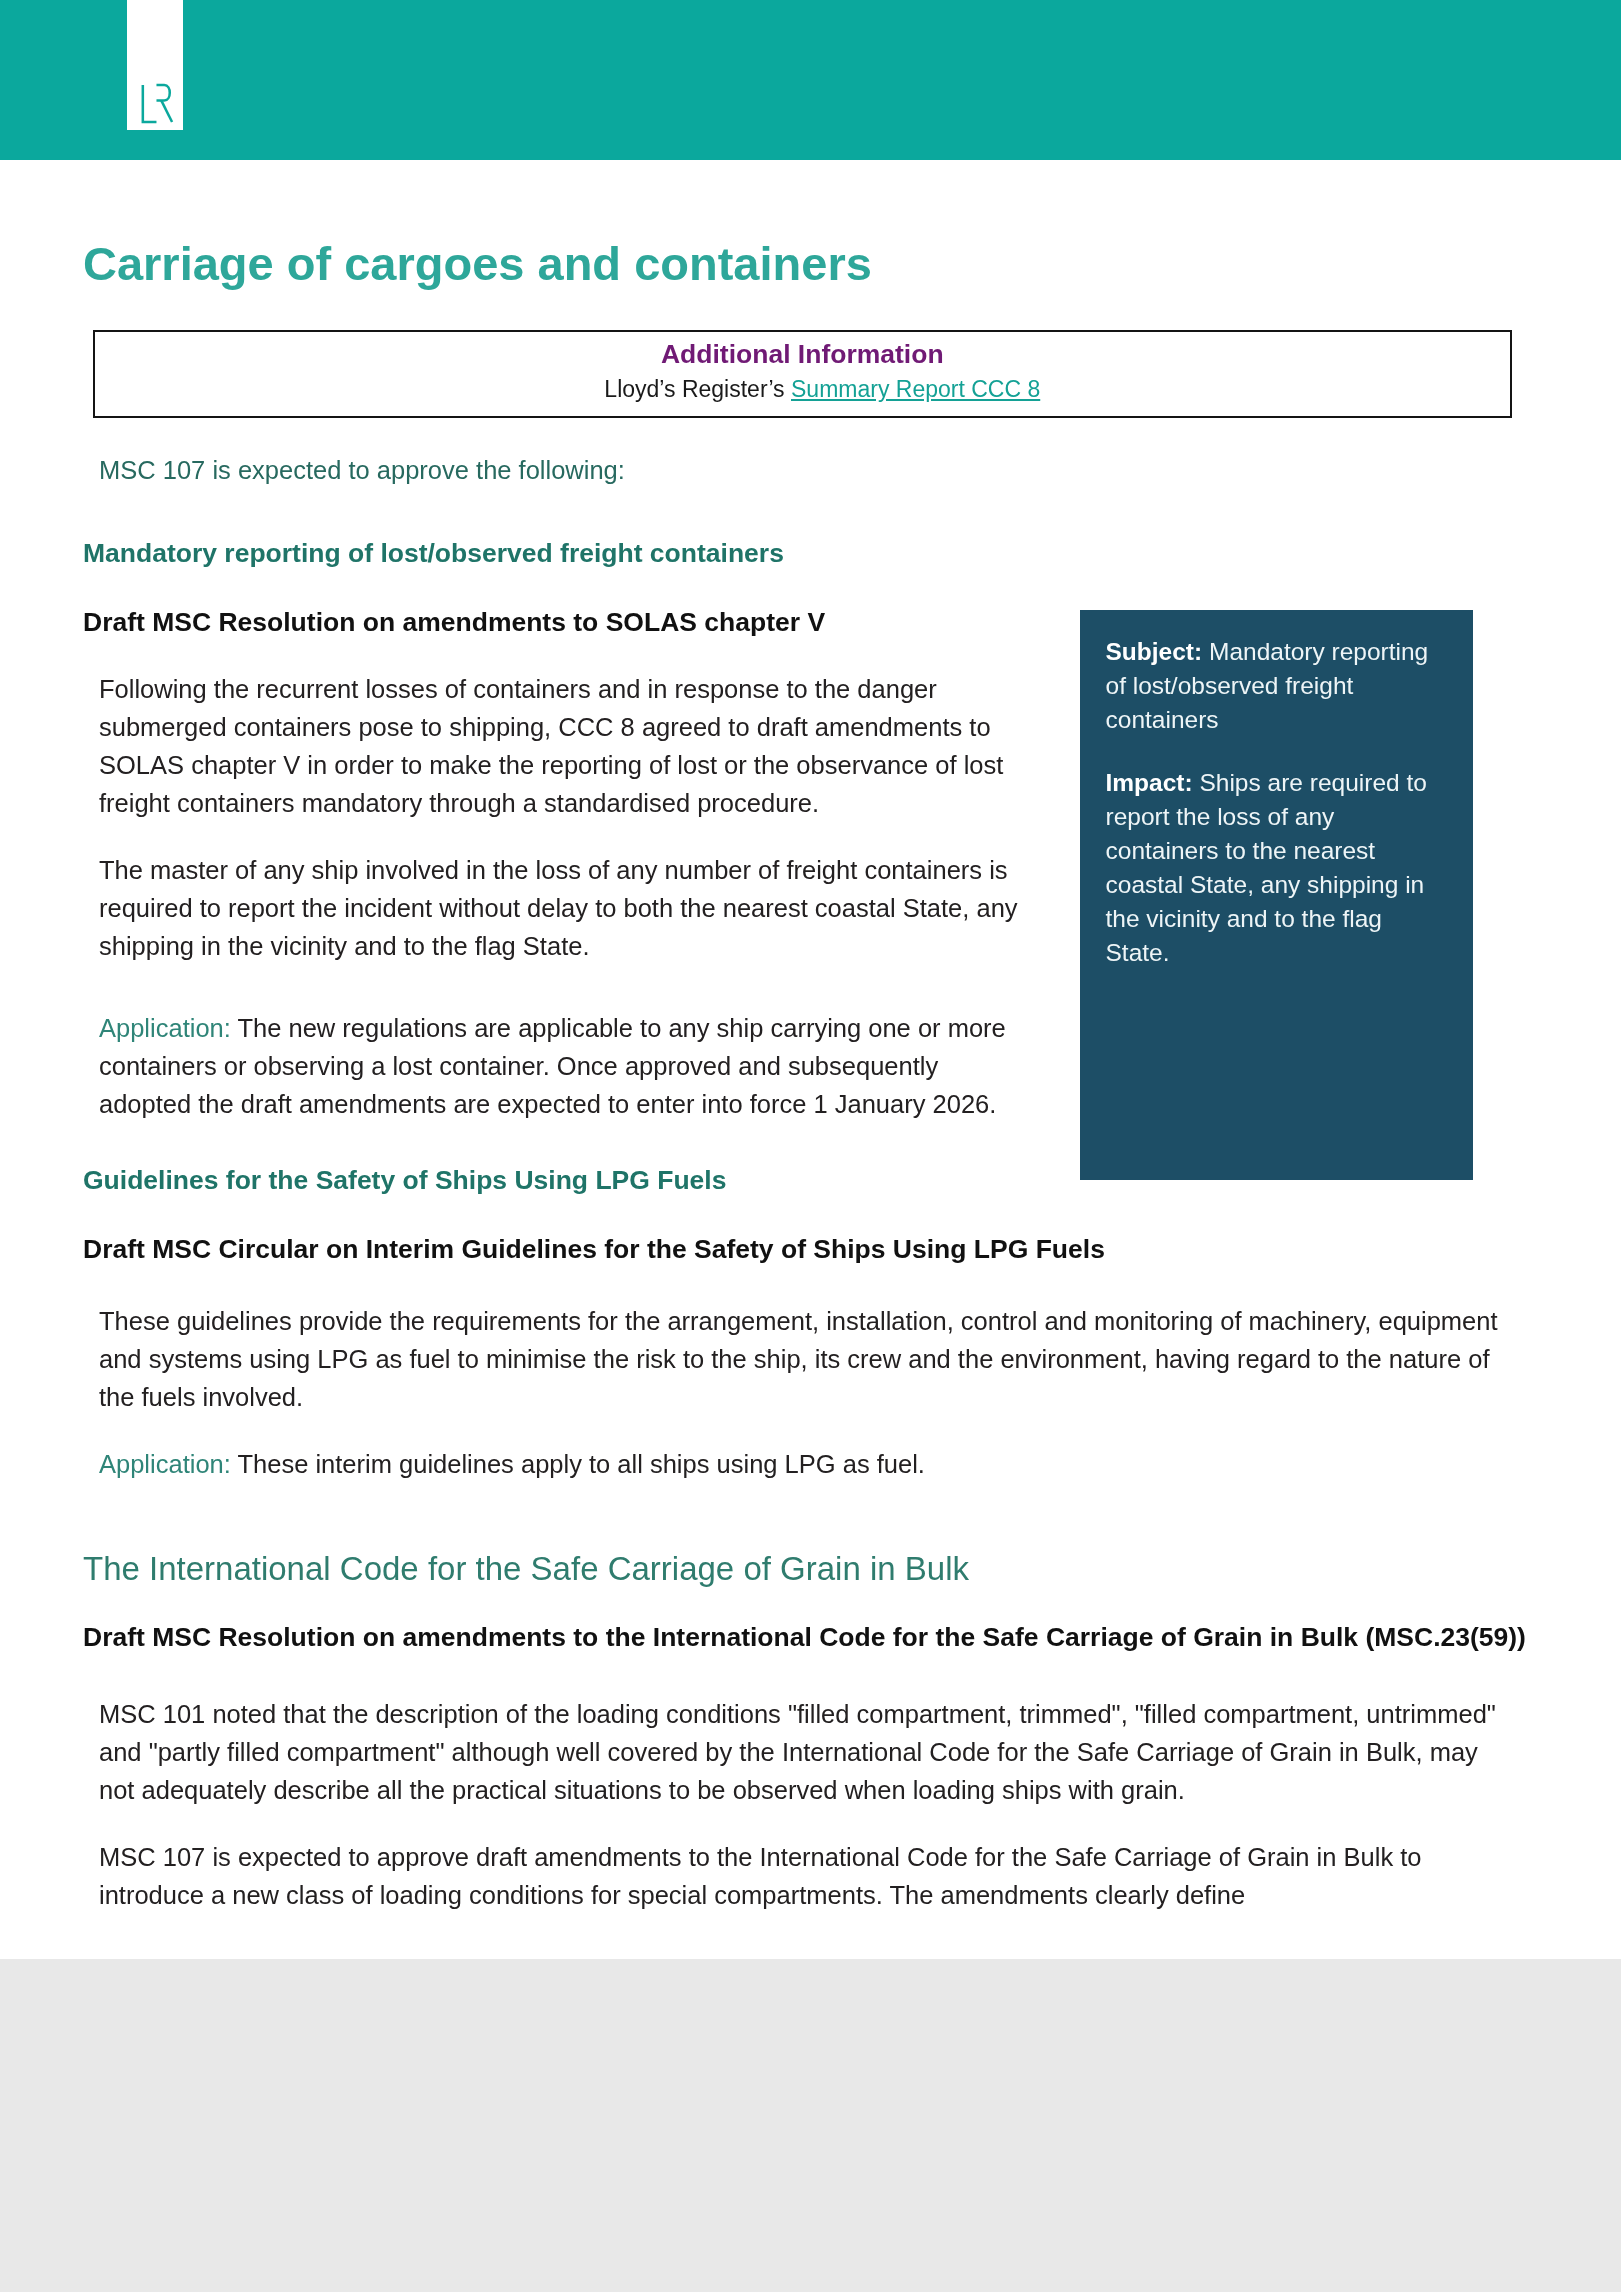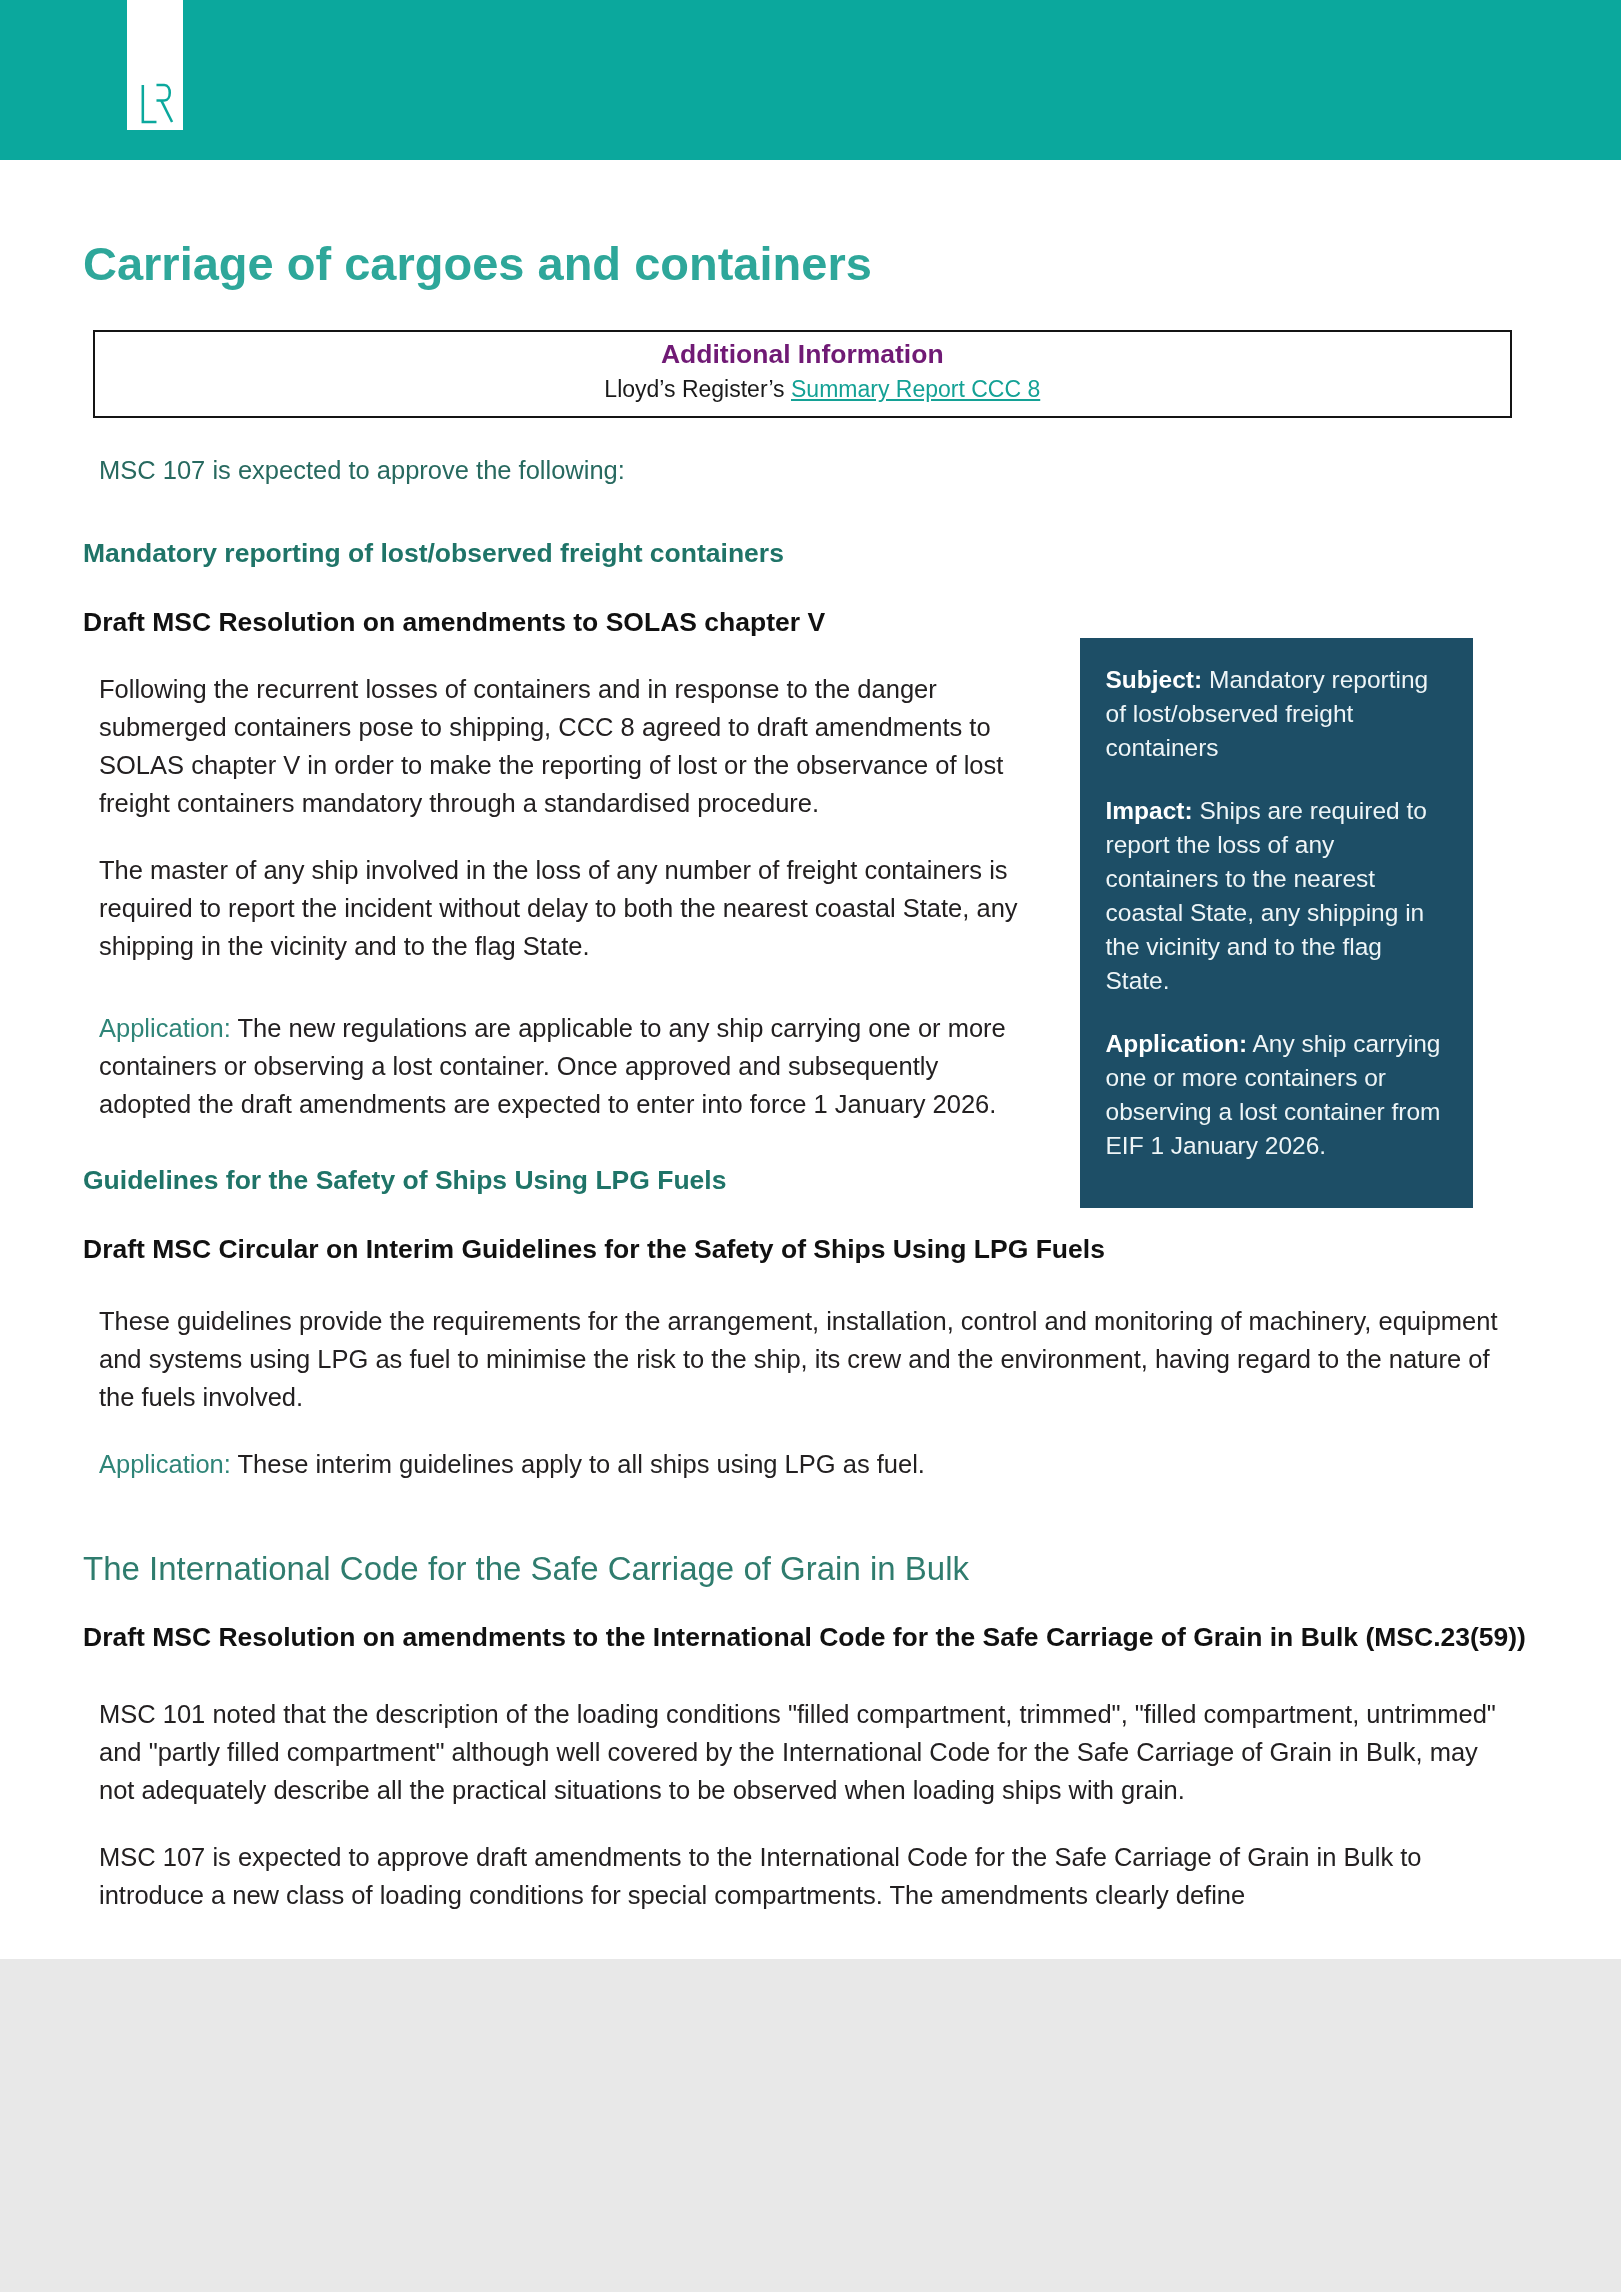--- a/index.html
+++ b/index.html
@@ -34,21 +34,21 @@
   .narrow p.app{margin-top:44px;}
   .app-label{color:#2f8578;}
   p.lpg-para{margin-top:34px !important;}
   p.app-line{margin-top:29px !important;}
   h2.grain-head{margin:65px 0 0 0;font-size:33px;line-height:41px;font-weight:normal;color:#2f7c6e;}
   h4.grain-sub{margin-top:30px;}
   p.grain-p1{margin-top:39px !important;}
   p.grain-p2{margin-top:29px !important;}
   
   .subject-box{
-    position:absolute;left:1080px;top:638px;width:393px;height:570px;
+    position:absolute;left:1080px;top:610px;width:393px;height:570px;
     background:#1d4e66;box-sizing:border-box;padding:24.5px 21.6px 0 25.5px;z-index:1;
   }
   .subject-box p{margin:0 0 29px 0;font-size:24.5px;line-height:34px;color:#eef5f7;}
   .subject-box .b{font-weight:bold;color:#ffffff;}
   
   .watermark{position:absolute;left:0;top:0;width:1621px;height:2293px;z-index:2;pointer-events:none;}
   .wm-sun{
     position:absolute;left:-9.8px;top:2048px;width:247px;height:247px;border-radius:50%;
     background:repeating-conic-gradient(#74aac8 0deg 8deg, rgba(0,0,0,0) 8deg 18deg);
   }
@@ -124,24 +124,20 @@
 
   <aside class="subject-box">
     <p>
       <span class="b">Subject:</span>
       <span>Mandatory reporting of lost/observed freight containers</span>
     </p>
     <p>
       <span class="b">Impact:</span>
       <span>Ships are required to report the loss of any containers to the nearest coastal State, any shipping in the vicinity and to the flag State.</span>
     </p>
-    <p>
-      <span class="b">Application:</span>
-      <span>Any ship carrying one or more containers or observing a lost container from EIF 1 January 2026.</span>
-    </p>
   </aside>
 
   <div class="watermark">
     <div class="wm-sun"></div>
     <div class="wm-dome"></div>
     <div class="wm-sea"></div>
     <div class="wm-text top">SEATRACKER.RU</div>
     <div class="wm-text bottom">SEATRACKER.RU</div>
   </div>
 

